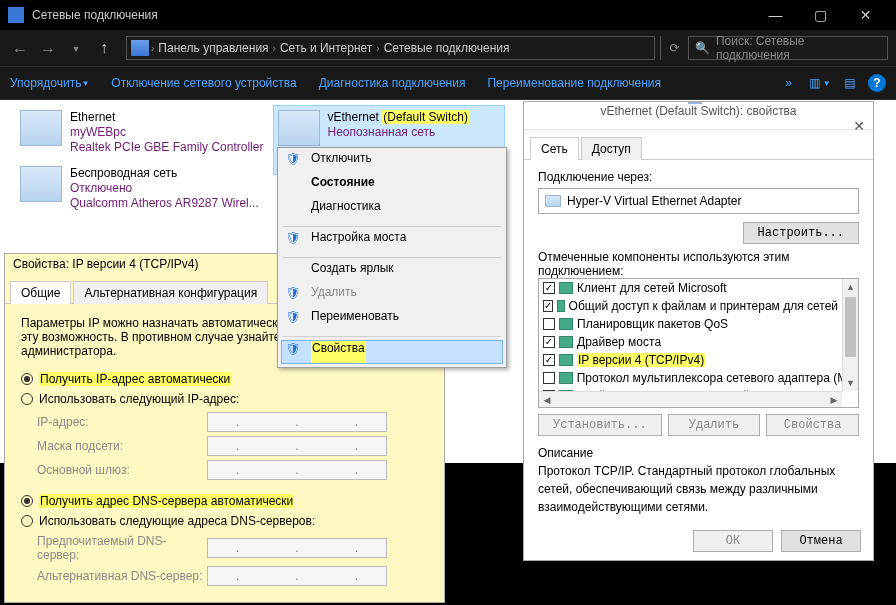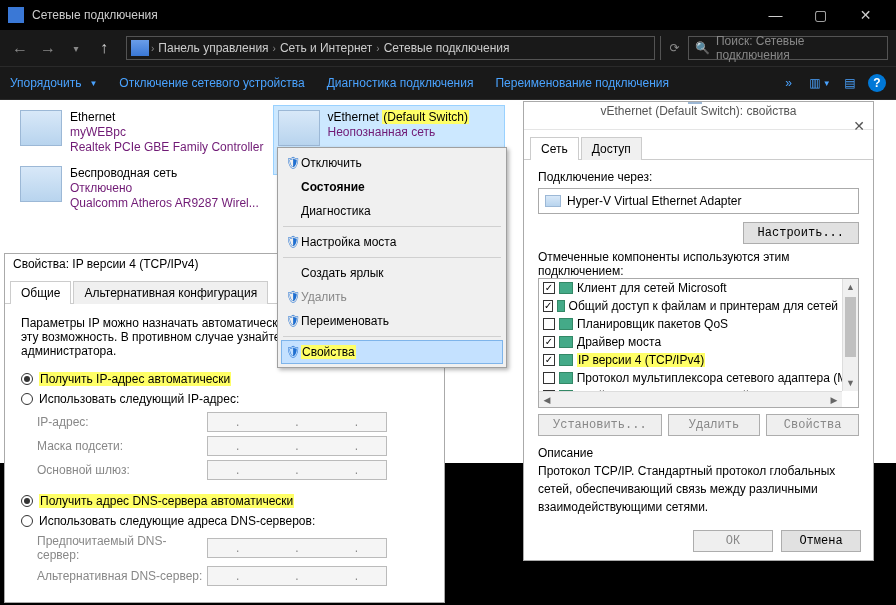--- a/index.html
+++ b/index.html
@@ -17,45 +17,45 @@
 .navbtn { width: 24px; height: 24px; display: flex; align-items: center; justify-content: center; color: #888; font-size: 16px; margin-right: 4px; }
 .navbtn.enabled { color: #ccc; }
 .addrbox { flex: 1; height: 24px; background: #191919; border: 1px solid #535353; display: flex; align-items: center; padding: 0 4px; margin: 0 6px; }
 .addrbox .seg { color: #ccc; font-size: 12px; padding: 0 4px; }
 .addrbox .chev { color: #888; font-size: 10px; }
 .addrbox .picon { width: 18px; height: 16px; background: linear-gradient(#6a9de8,#3a78d6); margin-right: 2px; }
 .searchbox { width: 200px; height: 24px; background: #191919; border: 1px solid #535353; display: flex; align-items: center; padding: 0 6px; color: #888; font-size: 12px; }
 .refreshbtn { width: 28px; height: 24px; border-left: 1px solid #535353; display:flex;align-items:center;justify-content:center;color:#888; margin-left:-1px;}
 
 .toolbar { height: 34px; background: #191919; border-top: 1px solid #2a2a2a; border-bottom: 1px solid #2a2a2a; display: flex; align-items: center; padding: 0 10px; }
-.toolbar .titem { color: #4aa3ff; font-size: 12px; margin-right: 22px; display: flex; align-items: center; gap: 8px; }
+.toolbar .titem { color: #4aa3ff; font-size: 12px; margin-right: 22px; display: flex; align-items: center; gap: 0; }
 .toolbar .titem .drop { font-size: 8px; color: #4aa3ff; }
 .toolbar .spacer { flex: 1; }
 .toolbar .ticon { width: 24px; height: 24px; display: flex; align-items: center; justify-content: center; color: #4aa3ff; margin-left: 6px; }
 .toolbar .help { color: #fff; background: #0078d7; border-radius: 50%; width: 18px; height: 18px; font-size: 12px; font-weight: bold; }
 
 .content { position: absolute; top: 100px; left: 0; right: 0; bottom: 0; background: #fff; color: #000; }
 .conn-item { position: absolute; display: flex; gap: 8px; padding: 4px; }
 .conn-item .nic-icon { width: 42px; height: 36px; background: linear-gradient(#d8e8f8,#b8d4ee); border: 1px solid #9cb8d6; }
 .conn-item .lines div { font-size: 12px; line-height: 15px; color: #000; }
 .conn-item .lines .sub { color: #701a75; }
 .conn-item.sel { background: #cce8ff; border: 1px solid #99d1ff; }
 
 
 .ctxmenu { position: absolute; width: 230px; background: #f0f0f0; border: 1px solid #a0a0a0; box-shadow: 2px 2px 4px rgba(0,0,0,0.3); padding: 3px; z-index: 5; }
-.ctxmenu .row { height: 24px; display: flex; align-items: center; padding: 0 6px 0 4px; font-size: 12px; color: #000; }
+.ctxmenu .row { height: 24px; display: flex; padding: 0 6px 0 4px; font-size: 12px; color: #000; gap: 10px; }
 .ctxmenu .row.hover { background: #c4e1ff; border: 1px solid #7eb4ea; padding: 0 5px 0 3px; height: 24px; }
 .ctxmenu .shield { width: 16px; height: 16px; display:flex;align-items:center;justify-content:center; }
 .ctxmenu .shield::before { content: "🛡"; font-size: 12px; color: #1f6fd0; }
 .ctxmenu .noicon { width: 16px; }
 .ctxmenu .sep { height: 1px; background: #d0d0d0; margin: 3px 2px; }
 .hl { background: #ffff66; padding: 0 1px; }
 
 
-.ipv4-dlg { position: absolute; left: 4px; top: 253px; width: 441px; height: 350px; background: #ffffff; border: 1px solid #aaa; z-index: 3; }
+.ipv4-dlg { position: absolute; left: 4px; top: 253px; width: 441px; height: 350px; background: #fef9c3; border: 1px solid #aaa; z-index: 3; }
 .ipv4-dlg .dlgtitle { height: 20px; padding: 3px 8px; font-size: 12px; }
 .ipv4-dlg .tabs { display: flex; border-bottom: 1px solid #ccc; padding: 0 5px; margin-top: 6px; }
 .ipv4-dlg .tab { padding: 4px 10px; border: 1px solid #ccc; border-bottom: none; background: #fff; font-size: 12px; margin-right: 2px; position: relative; top: 1px; }
 .ipv4-dlg .tab.inactive { background: #f0f0f0; }
 .ipv4-dlg .panel { padding: 12px 16px; font-size: 12px; }
 .ipv4-dlg .desc { margin-bottom: 14px; }
 .ipv4-dlg .radio-row { display: flex; align-items: center; gap: 6px; margin-bottom: 6px; }
 .ipv4-dlg .radio { width: 12px; height: 12px; border-radius: 50%; border: 1px solid #333; display: inline-flex; align-items: center; justify-content: center; }
 .ipv4-dlg .radio.checked::after { content: ""; width: 6px; height: 6px; background: #333; border-radius: 50%; }
 .ipv4-dlg .field-row { display: flex; align-items: center; margin: 4px 0 4px 16px; font-size: 12px; }

